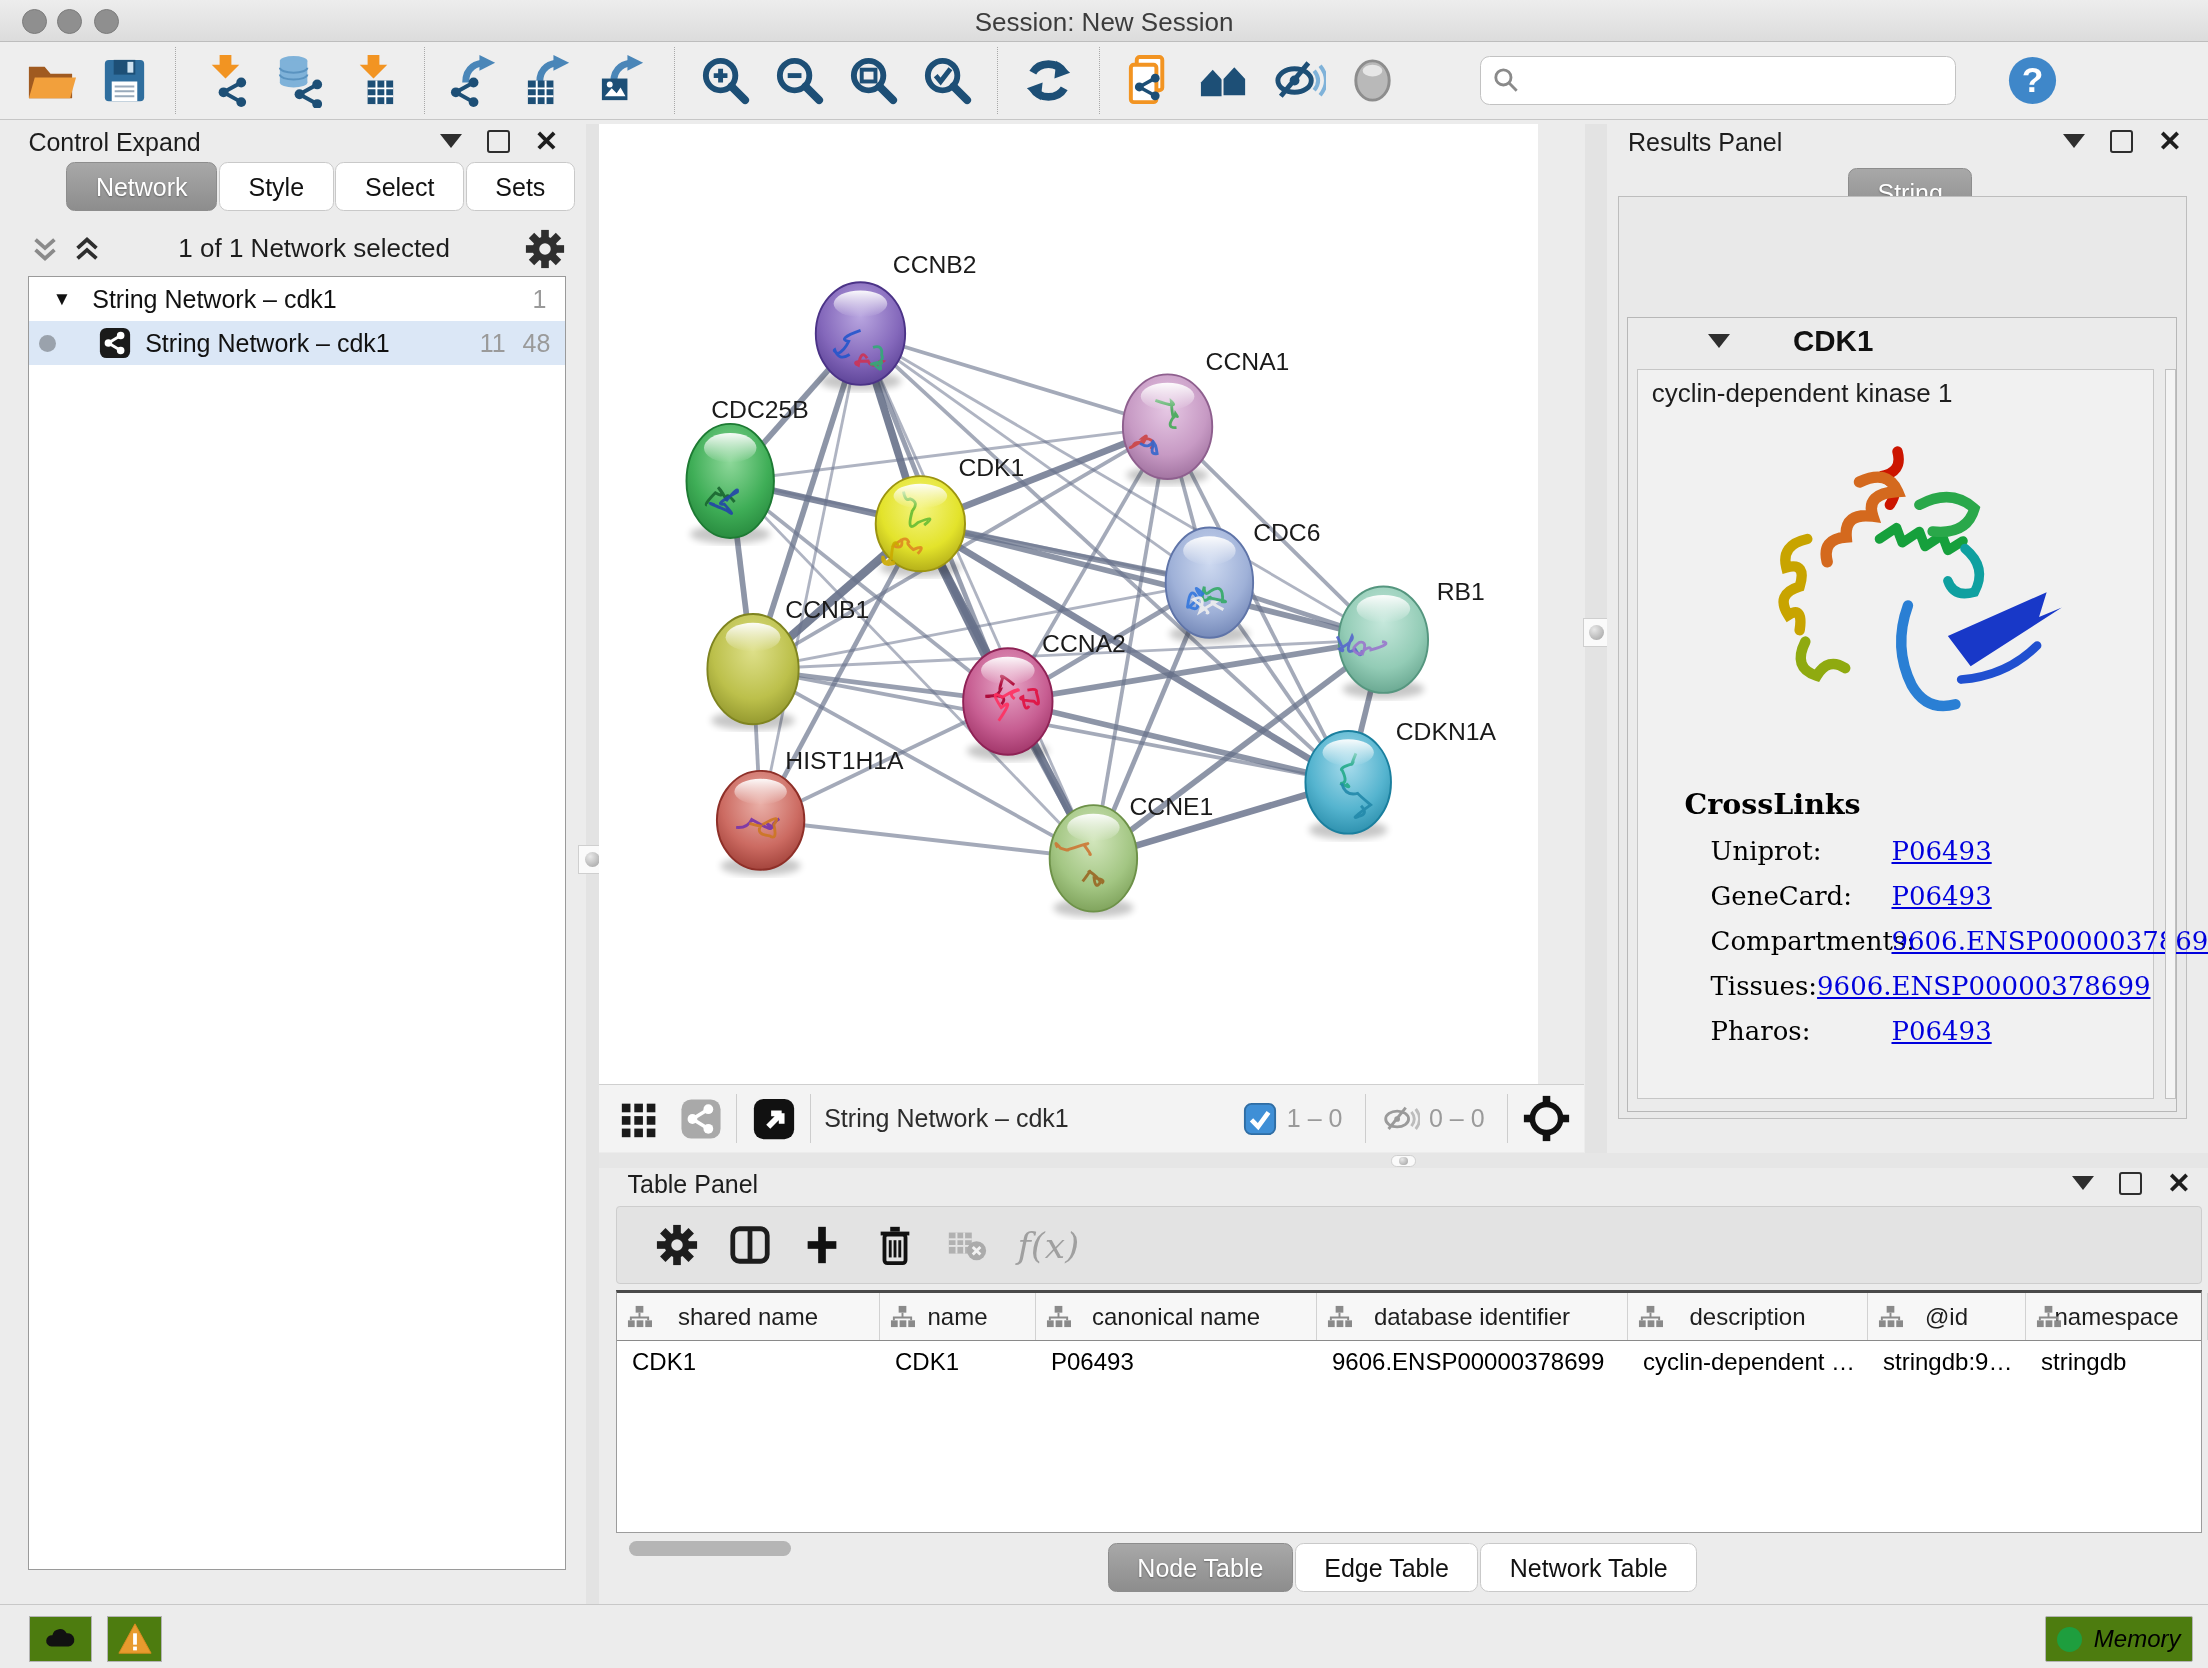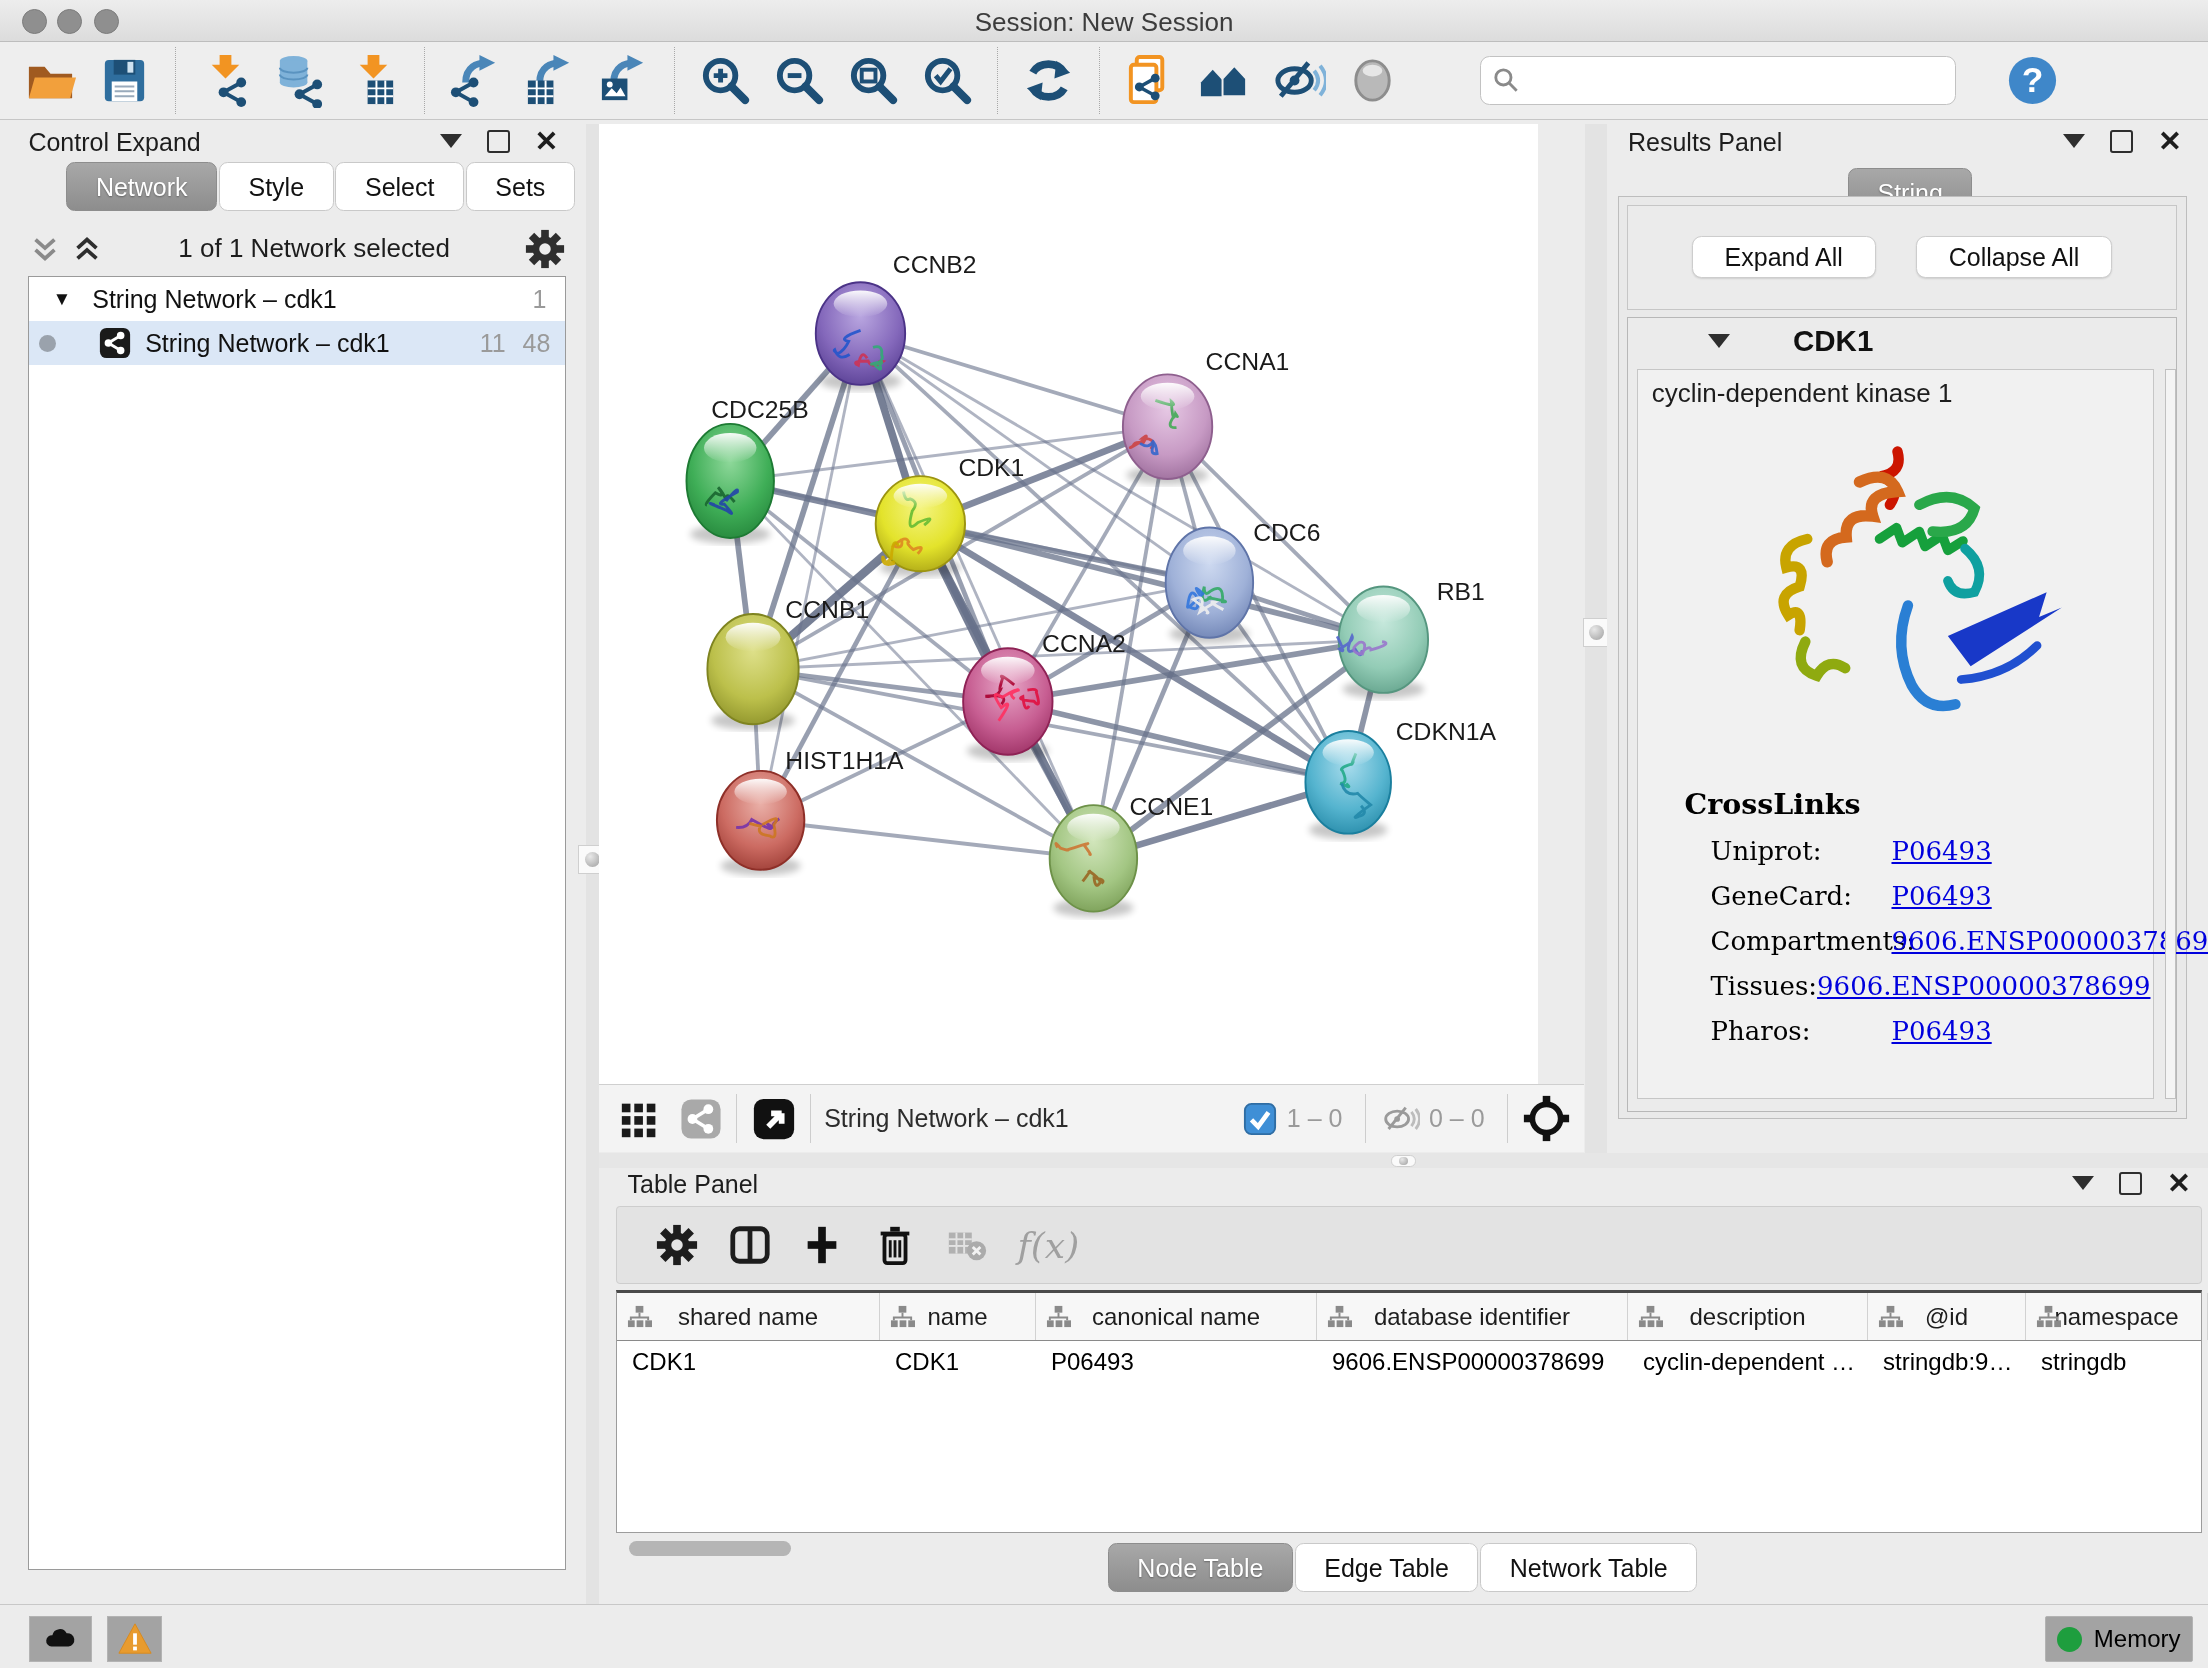--- a/index.html
+++ b/index.html
@@ -120,22 +120,22 @@
   .td { font-size:24px; color:#000; padding-left:15px; display:flex; align-items:center;
     overflow:hidden; white-space:nowrap; }
   .hscroll { position:absolute; left:17px; top:371px; width:1586px; height:21px; }
   .hthumb { position:absolute; left:13.3px; top:1.9px; width:162px; height:15px;
     background:#b5b5b5; border-radius:7.6px; }
   .tp-tabs { position:absolute; left:0; top:375px; width:100%; text-align:center; }
 
   
   .statusbar { left:0; top:1604px; width:2208px; height:65px; background:#ececec;
     border-top:1px solid #c8c8c8; }
-  .sb-btn { position:absolute; top:11.4px; height:46px; background:#a3a3a3;
-    border:1.9px solid #b3b3b3; display:flex; align-items:center; justify-content:center; }
+  .sb-btn { position:absolute; top:11.4px; height:46px; background:#4d7c0f;
+    border:1.9px solid #b3b3b3; display:flex; align-items:center; justify-content:center;font-style:italic; }
   .memory { right:15px; width:148px; font-size:24px; color:#000; gap:11.4px; border-radius:1.9px; }
   .memdot { width:25px; height:25px; border-radius:50%; background:#1e9e3e; }
 </style>
 </head>
 <body>
 
 <div id="app">
 
   <div class="abs titlebar">
     <div class="traffic" style="left:22px"></div>
@@ -675,24 +675,20 @@
     <div class="rp-header panel-title">Results Panel</div>
     <div class="panel-ctrls" style="right:17px; top:5.7px">
       <div class="tri"></div>
       <div class="floatbox"></div>
       <div class="closex">✕</div>
     </div>
     <div class="rp-tab">
       <span class="tabbtn sel">String</span>
     </div>
     <div class="rp-outer">
-      <div class="rp-btnbox">
-        <span class="rp-btn">Expand All</span>
-        <span class="rp-btn">Collapse All</span>
-      </div>
       <div class="rp-section">
         <div class="rp-gene-row">
           <div class="tri rp-gene-tri"></div>
           <div class="rp-gene">CDK1</div>
         </div>
         <div class="rp-content">
           <div class="rp-desc">cyclin-dependent kinase 1</div>
           <svg class="protein" width="409" height="342" viewBox="0 0 430 360">
             <path d="M215 28 q6 22 -18 26 q24 8 10 30" fill="none" stroke="#cc1500" stroke-width="11" stroke-linecap="round"></path>
             <path d="M175 60 q30 -14 40 10 q-34 2 -26 26 q-30 -4 -28 22 q-26 2 -20 26" fill="none" stroke="#d4691e" stroke-width="12" stroke-linecap="round"></path>

